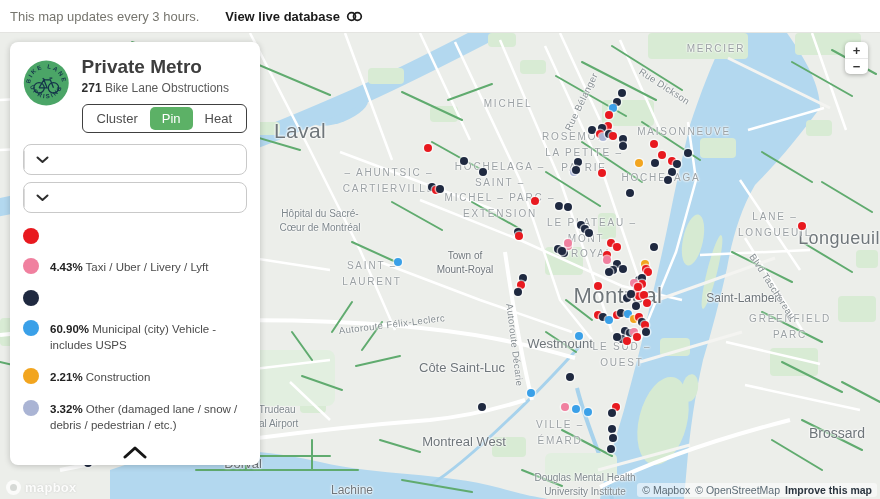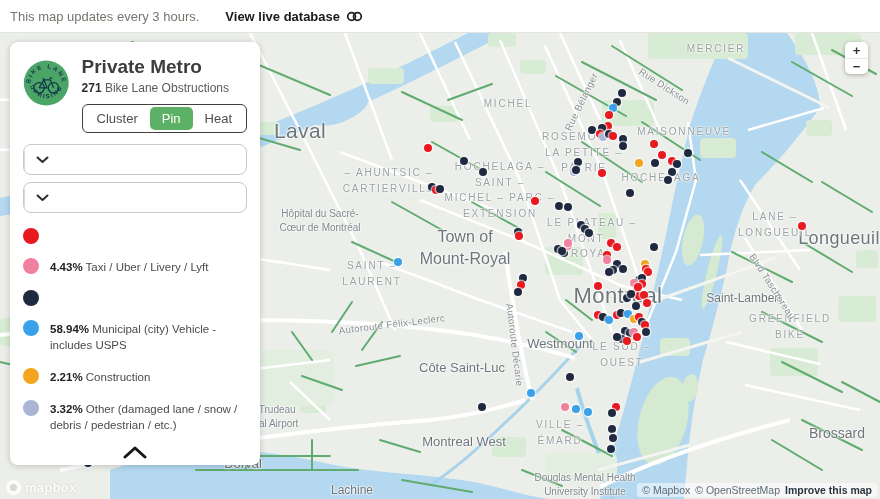--- a/index.html
+++ b/index.html
@@ -158,21 +158,21 @@
         </div>
         <div class="map-label city" style="left: 744px; top: 298px; font-size: 12px; transform: translate(-50%, -50%);">
           <div>Saint-Lambert</div>
         </div>
         <div class="map-label city" style="left: 837px; top: 433px; font-size: 14px; transform: translate(-50%, -50%);">
           <div>Brossard</div>
         </div>
         <div class="map-label city" style="left: 352px; top: 490px; font-size: 12px; transform: translate(-50%, -50%);">
           <div>Lachine</div>
         </div>
-        <div class="map-label city" style="left: 465px; top: 248px; font-size: 16px; transform: translate(-50%, -50%);">
+        <div class="map-label city" style="left: 465px; top: 262px; font-size: 10px; transform: translate(-50%, -50%);">
           <div>Town of</div>
           <div>Mount-Royal</div>
         </div>
         <div class="map-label district" style="left: 716px; top: 49px; transform: translate(-50%, -50%); text-align: right;">
           <div>MERCIER</div>
         </div>
         <div class="map-label district" style="left: 684px; top: 132px; transform: translate(-50%, -50%);">
           <div>MAISONNEUVE</div>
         </div>
         <div class="map-label district" style="left: 584px; top: 152px; transform: translate(-50%, -50%);">
@@ -209,21 +209,21 @@
         <div class="map-label district" style="left: 560px; top: 432px; transform: translate(-50%, -50%);">
           <div>VILLE –</div>
           <div>ÉMARD</div>
         </div>
         <div class="map-label district" style="left: 775px; top: 224px; transform: translate(-50%, -50%);">
           <div>LANE –</div>
           <div>LONGUEUIL</div>
         </div>
         <div class="map-label district" style="left: 790px; top: 326px; transform: translate(-50%, -50%);">
           <div>GREENFIELD</div>
-          <div>BIKE</div>
+          <div>PARC</div>
         </div>
         <div class="map-label district" style="left: 508px; top: 104px; transform: translate(-50%, -50%);">
           <div>MICHEL</div>
         </div>
         <div class="map-label poi" style="left: 320px; top: 220px; transform: translate(-50%, -50%);">
           <div>Hôpital du Sacré-</div>
           <div>Cœur de Montréal</div>
         </div>
         <div class="map-label poi" style="left: 255px; top: 416px; transform: translate(-50%, -50%);">
           <div>Montréal–Trudeau</div>
@@ -432,21 +432,21 @@
         </li>
         <li class="legend-row">
           <span class="legend-dot" style="background: rgb(240, 128, 159);"></span>
           <span class="legend-text"><b>4.43%</b> Taxi / Uber / Livery / Lyft</span>
         </li>
         <li class="legend-row">
           <span class="legend-dot" style="background: rgb(31, 41, 64);"></span>
         </li>
         <li class="legend-row">
           <span class="legend-dot" style="background: rgb(58, 160, 232);"></span>
-          <span class="legend-text"><b>58.94%</b> Municipal (city) Vehicle - includes USPS</span>
+          <span class="legend-text"><b>60.90%</b> Municipal (city) Vehicle - includes USPS</span>
         </li>
         <li class="legend-row">
           <span class="legend-dot" style="background: rgb(242, 165, 31);"></span>
           <span class="legend-text"><b>2.21%</b> Construction</span>
         </li>
         <li class="legend-row">
           <span class="legend-dot" style="background: rgb(170, 180, 212);"></span>
           <span class="legend-text"><b>3.32%</b> Other (damaged lane / snow / debris / pedestrian / etc.)</span>
         </li>
       </ul>

